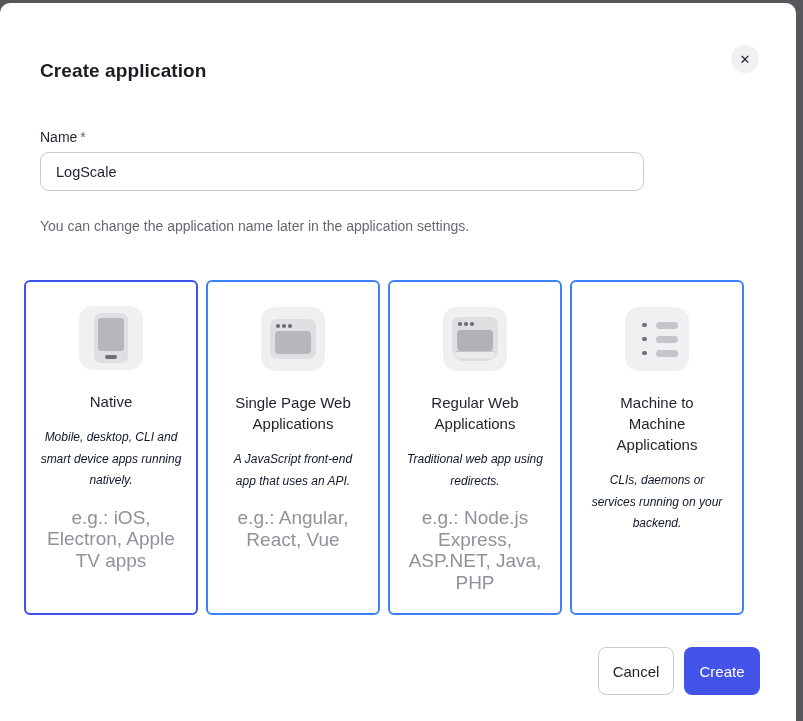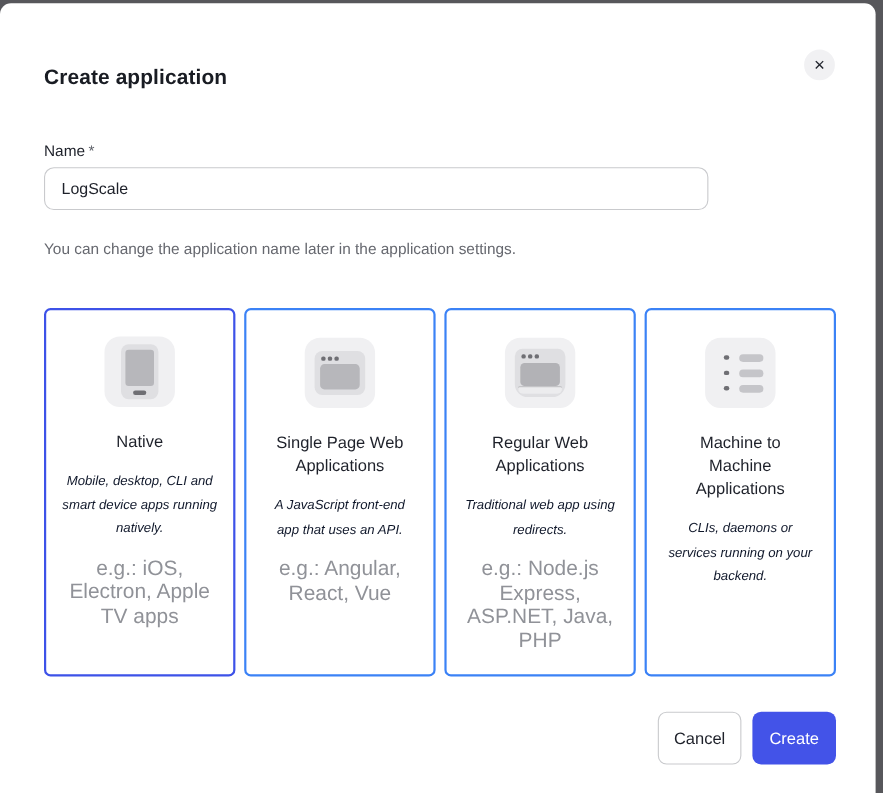--- a/index.html
+++ b/index.html
@@ -44,21 +44,21 @@
   }
   .helper-text {
     position:absolute; left:40px; top:203px;
     font-size:14px; color:#66686f;margin-top:12px;
   }
   .section-label {
     position:absolute; left:40px; top:250px;
     font-size:14px; font-weight:500; color:#16181d;
   }
   .cards {
-    position:absolute; left:40px; top:277px;
+    position:absolute; left:24px; top:277px;
     width:757px; height:335px;
     display:grid; grid-template-columns:repeat(4,174px); column-gap:8px;
   }
   .card {
     border:2px solid #3b82f6; border-radius:6px;
     background:#fff; text-align:center;
     padding:25px 15px 0; cursor:pointer;
   }
   .card.selected {
     border:2px solid #3d52e8; padding:24px 14px 0;

